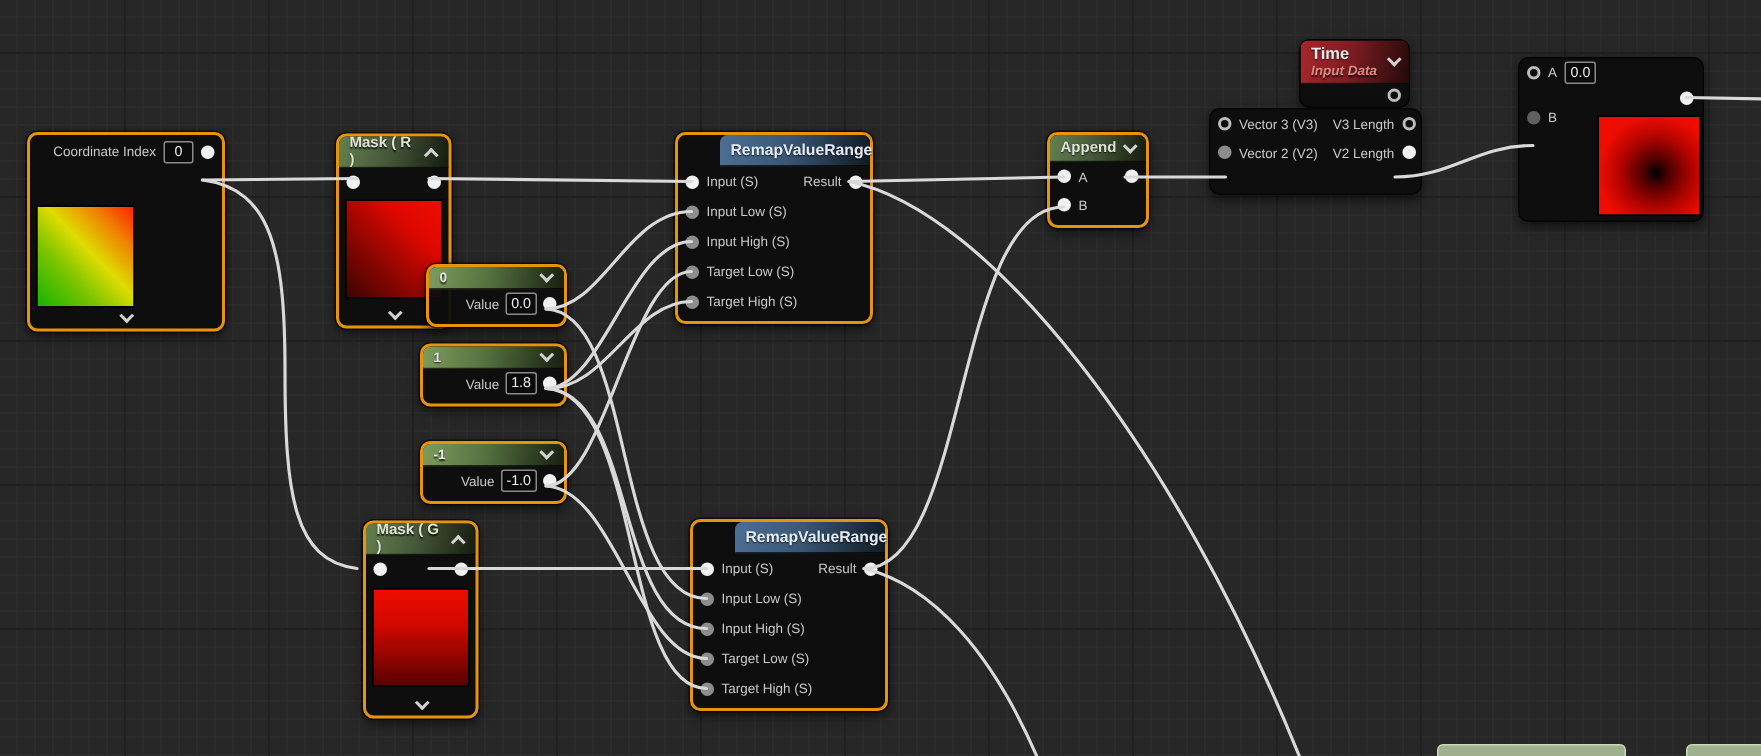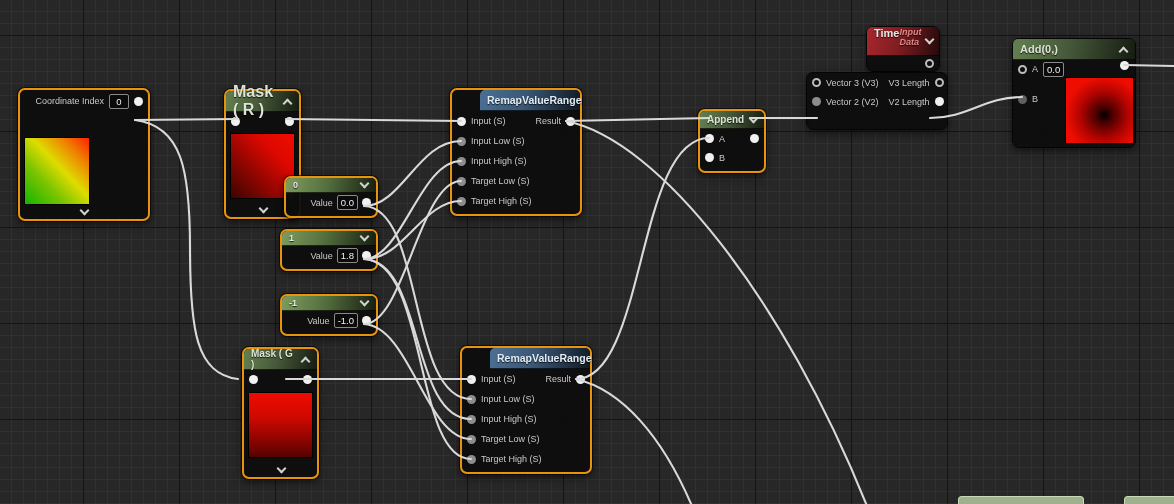--- a/index.html
+++ b/index.html
@@ -81,21 +81,21 @@
     <div class="row" style="height:22px;justify-content:flex-end;">
       <span class="lbl">Coordinate Index</span>
       <span class="vbox">0</span>
       <span class="pin white"></span>
     </div>
     <div class="preview pv-texcoord" style="left:4px;top:47px;width:64px;height:66px;"></div>
     <span class="chev down bottom-chev"></span>
   </div>
 
   <div class="node selected" style="left:224px;top:89px;width:73px;height:126px;">
-    <div class="hdr hdr-green" style="font-size:16px;">
+    <div class="hdr hdr-green" style="font-size:10px;">
       <span>Mask ( R )</span>
       <span class="chev up"></span>
     </div>
     <div class="row" style="height:18px;">
       <span class="pin white"></span>
       <span class="grow"></span>
       <span class="pin white"></span>
     </div>
     <div class="preview pv-maskr" style="left:4px;top:42px;width:63px;height:64px;"></div>
     <span class="chev down bottom-chev"></span>
@@ -159,39 +159,39 @@
     <div class="row">
         <span class="pin gray"></span>
         <span class="lbl">Target Low (S)</span>
       </div>
     <div class="row">
         <span class="pin gray"></span>
         <span class="lbl">Target High (S)</span>
       </div>
   </div>
 
-  <div class="node selected" style="left:698px;top:88px;width:64px;height:60px;margin-top:21px;">
+  <div class="node selected" style="left:698px;top:88px;width:64px;height:60px;">
     <div class="hdr hdr-green" style="height:17px;font-size:10px;">
       <span>Append</span>
       <span class="chev down"></span>
     </div>
     <div class="row" style="height:19px;">
       <span class="pin white"></span>
       <span class="lbl">A</span>
       <span class="grow"></span>
       <span class="pin white"></span>
     </div>
     <div class="row" style="height:19px;">
       <span class="pin white"></span>
       <span class="lbl">B</span>
     </div>
   </div>
 
   <div class="node" style="left:866px;top:26px;width:72px;height:44px;">
-    <div class="hdr hdr-brightred" style="height:28px;align-items:flex-start;flex-direction:row;justify-content:flex-start;gap:0;">
+    <div class="hdr hdr-brightred" style="height:28px;align-items:flex-start;flex-direction:column;justify-content:center;gap:0;">
       <span style="line-height:12px;">Time</span>
       <span class="subtitle" style="line-height:10px;">Input Data</span>
       <span class="chev down" style="position:absolute;right:5px;top:9px;"></span>
     </div>
     <div class="row" style="height:14px;justify-content:flex-end;">
       <span class="pin hollow"></span>
     </div>
   </div>
 
   <div class="node" style="left:806px;top:72px;width:140px;height:56px;">
@@ -205,24 +205,20 @@
     <div class="row" style="height:19px;">
       <span class="pin gray"></span>
       <span class="lbl">Vector 2 (V2)</span>
       <span class="grow"></span>
       <span class="lbl">V2 Length</span>
       <span class="pin white"></span>
     </div>
   </div>
 
   <div class="node" style="left:1012px;top:38px;width:122px;height:108px;">
-    <div class="hdr hdr-green">
-      <span>Add(0,)</span>
-      <span class="chev up"></span>
-    </div>
     <div class="row" style="height:18px;width:56px;">
       <span class="pin hollow"></span>
       <span class="lbl">A</span>
       <span class="vbox">0.0</span>
     </div>
     <div class="row" style="height:18px;margin-top:12px;width:40px;">
       <span class="pin dim"></span>
       <span class="lbl">B</span>
     </div>
     <span class="pin white" style="position:absolute;right:6px;top:22px;"></span>

